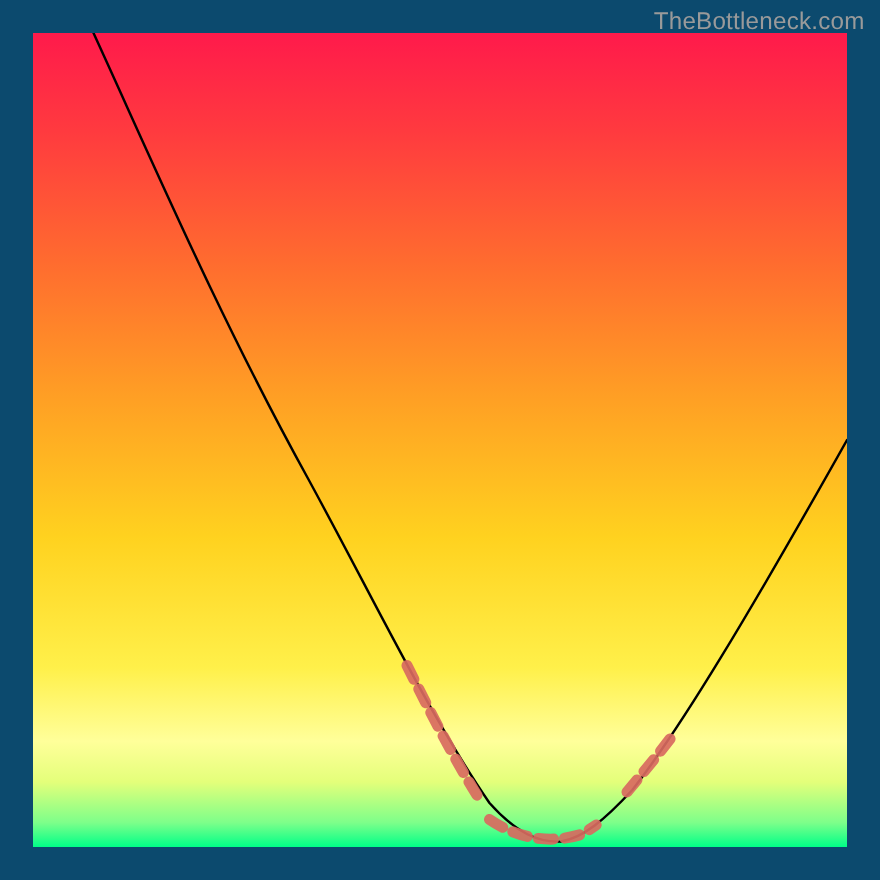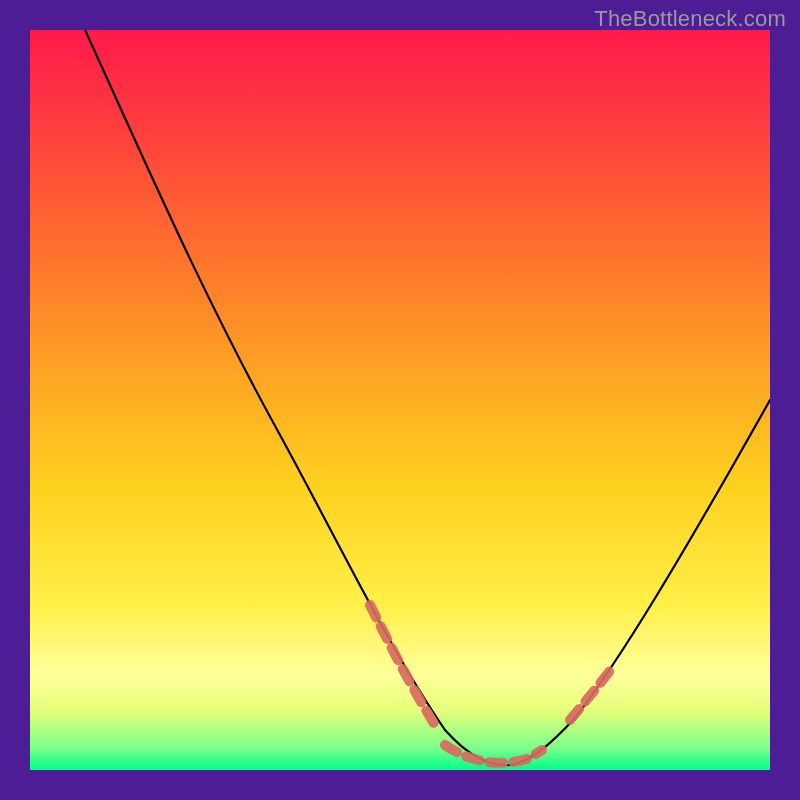--- a/index.html
+++ b/index.html
@@ -10,21 +10,21 @@
     background: #000;
     overflow: hidden;
     font-family: Arial, Helvetica, sans-serif;
   }
   .frame {
     position: absolute;
     top: 0;
     left: 0;
     width: 800px;
     height: 800px;
-    background: #4c1d95;
+    background: #0c4a6e;
   }
   .plot-area {
     position: absolute;
     top: 30px;
     left: 30px;
     width: 740px;
     height: 740px;
     overflow: hidden;
   }
   .gradient {

